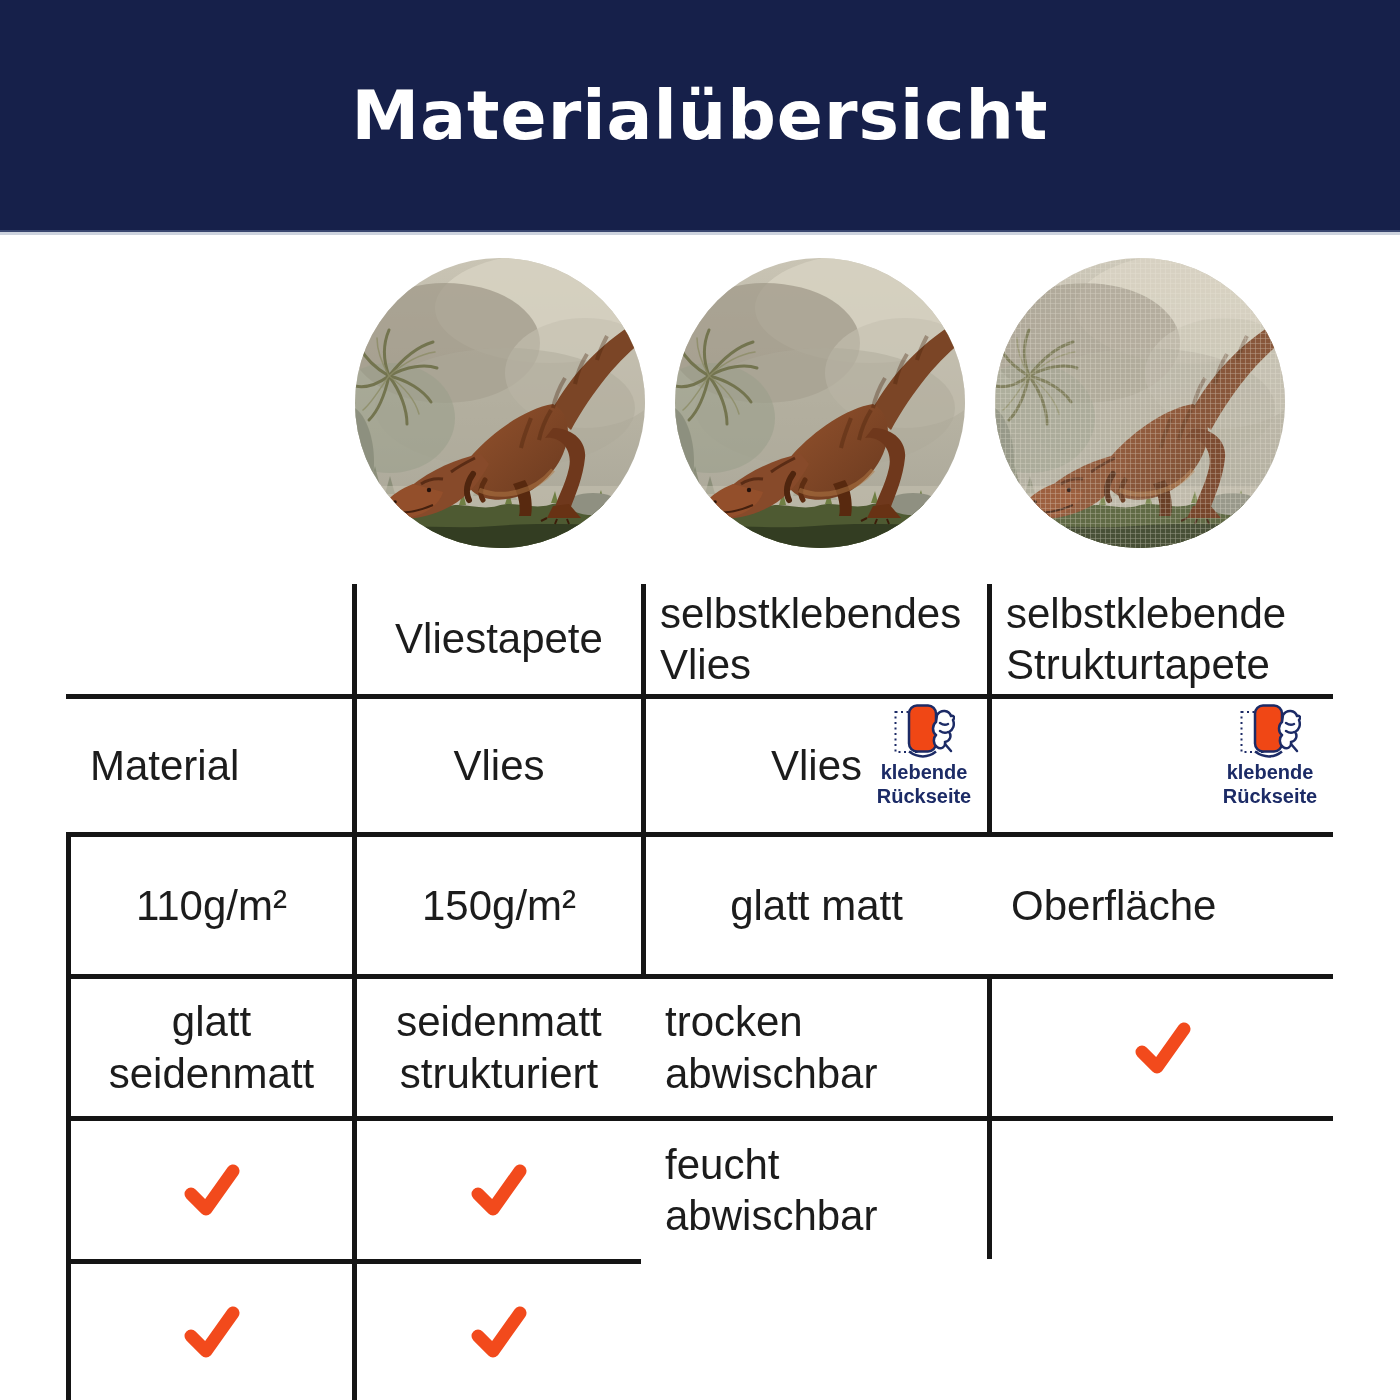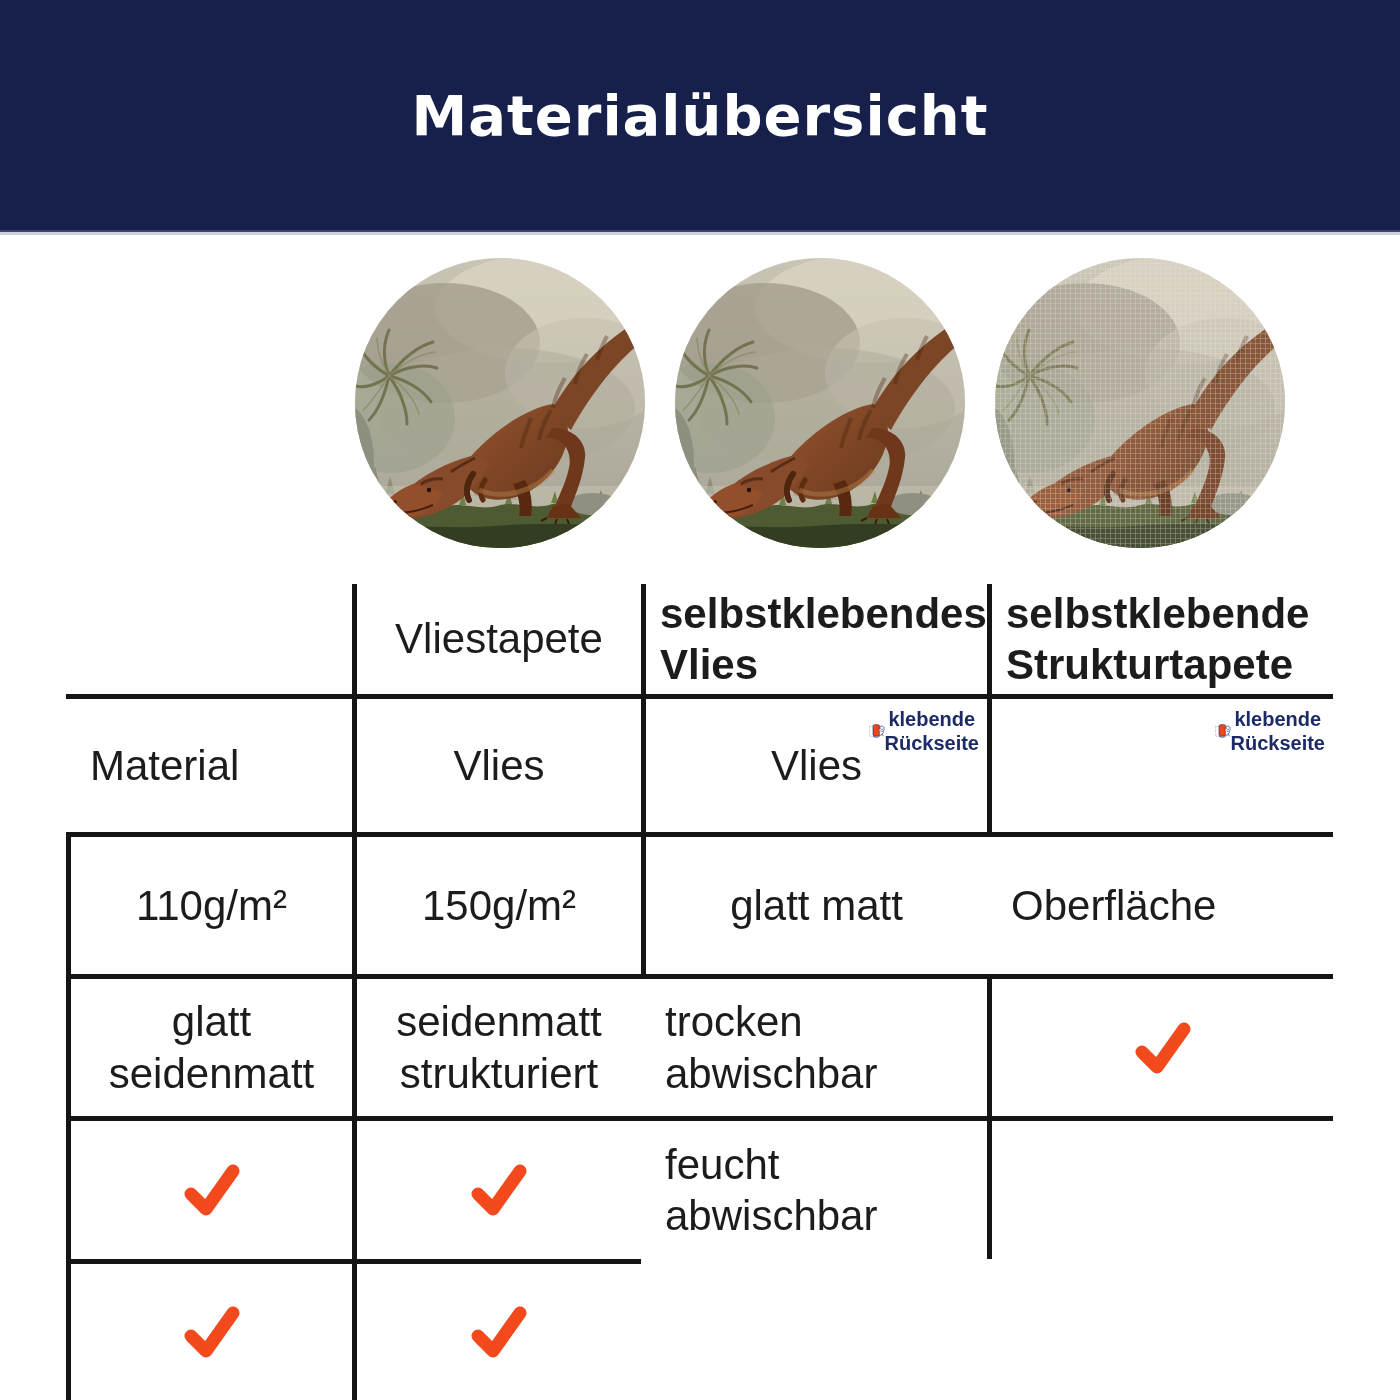--- a/index.html
+++ b/index.html
@@ -10,46 +10,46 @@
   
   .hdr{
     position:absolute;left:0;top:0;width:1400px;height:230px;
     background:var(--header-bg,#16204a);
     display:flex;align-items:center;justify-content:center;
     box-shadow:0 2px 0 #39466f, 0 5px 0 #cdd3de;
   }
   .title{
     margin:0;color:var(--title,#ffffff);
     font-family:"DejaVu Sans",sans-serif;font-weight:bold;
-    font-size:56px;letter-spacing:1px;
+    font-size:68px;letter-spacing:1px;
   }
   
   .samples{position:absolute;left:355px;top:258px;display:flex;gap:30px;}
   .sample{display:block;width:290px;height:290px;}
   
   .tbl{
     position:absolute;left:66px;top:584px;
     display:grid;
     grid-template-columns:286px 289px 346px 346px;
     grid-template-rows:110px 138px 142px 142px 143px 141px;
   }
   .cell{
     display:flex;align-items:center;justify-content:center;
     font-size:42px;line-height:1.22;color:var(--text,#1c1c1c);
     white-space:pre-line;text-align:center;box-sizing:border-box;
   }
   .bl{border-left:5px solid var(--line,#151515);}
   .bt{border-top:5px solid var(--line,#151515);}
   .rlabel{justify-content:flex-start;padding-left:24px;text-align:left;}
-  .chead.leftal{justify-content:flex-start;text-align:left;padding-left:14px;font-weight:bold;}
+  .chead.leftal{justify-content:flex-start;text-align:left;padding-left:14px;}
   .withbadge{position:relative;}
   .withbadge .vtxt{display:block;width:calc(100% - 116px);text-align:center;}
   .badge{
     position:absolute;right:8px;top:4px;width:110px;
-    display:flex;flex-direction:row;align-items:center;
+    display:flex;flex-direction:column;align-items:center;
   }
   .btxt{
     font-size:20px;font-weight:bold;line-height:1.18;
     color:var(--badge-navy,#1c2b66);text-align:center;white-space:pre-line;margin-top:2px;
   }
   .bicon{width:62px;height:56px;}
   .bicon .nv{stroke:var(--badge-navy,#1c2b66);}
   .bicon .org{fill:var(--badge-orange,#f04715);}
   .check{width:58px;height:58px;}
   .check-path{

